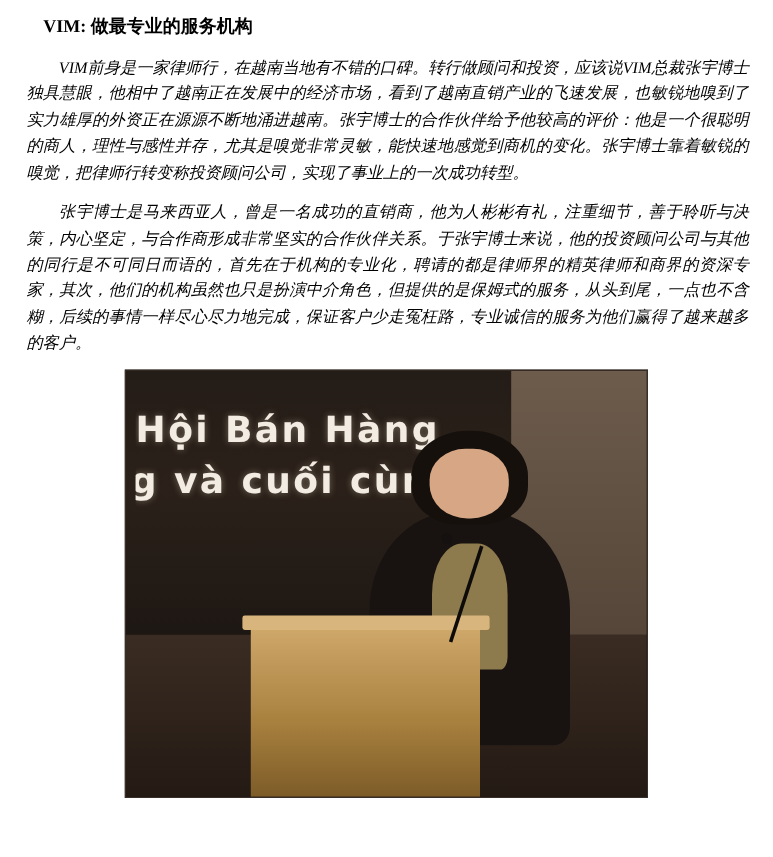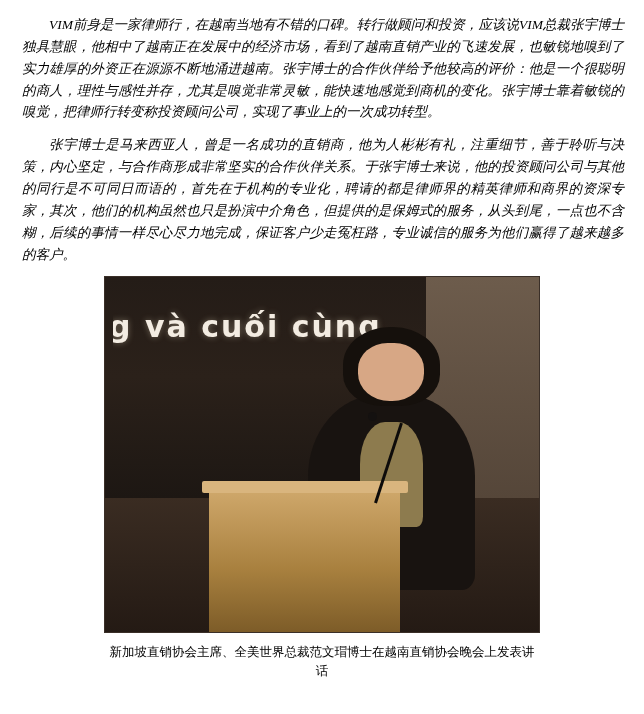--- a/index.html
+++ b/index.html
@@ -178,41 +178,42 @@
     font-size: 12.5px;
     line-height: 1.5;
     color: #000;
   }
 </style>
 </head>
 <body>
 
 <div class="page">
 
+  <h1 class="article-title">VIM: 做最专业的服务机构</h1>
 
   <p class="para">VIM前身是一家律师行，在越南当地有不错的口碑。转行做顾问和投资，应该说VIM总裁张宇博士独具慧眼，他相中了越南正在发展中的经济市场，看到了越南直销产业的飞速发展，也敏锐地嗅到了实力雄厚的外资正在源源不断地涌进越南。张宇博士的合作伙伴给予他较高的评价：他是一个很聪明的商人，理性与感性并存，尤其是嗅觉非常灵敏，能快速地感觉到商机的变化。张宇博士靠着敏锐的嗅觉，把律师行转变称投资顾问公司，实现了事业上的一次成功转型。</p>
 
   <p class="para">张宇博士是马来西亚人，曾是一名成功的直销商，他为人彬彬有礼，注重细节，善于聆听与决策，内心坚定，与合作商形成非常坚实的合作伙伴关系。于张宇博士来说，他的投资顾问公司与其他的同行是不可同日而语的，首先在于机构的专业化，聘请的都是律师界的精英律师和商界的资深专家，其次，他们的机构虽然也只是扮演中介角色，但提供的是保姆式的服务，从头到尾，一点也不含糊，后续的事情一样尽心尽力地完成，保证客户少走冤枉路，专业诚信的服务为他们赢得了越来越多的客户。</p>
 
   <div class="figure">
     <div class="photo">
       <div class="screen"></div>
       <div class="wall-right"></div>
       <div class="screen-text">
+        <span>Hội Bán Hàng</span>
         <span class="line2">g và cuối cùng</span>
       </div>
       <div class="lower-wall"></div>
       <div class="speaker">
         <div class="sp-body"></div>
         <div class="sp-dress"></div>
         <div class="sp-hair"></div>
         <div class="sp-face"></div>
       </div>
       <div class="podium">
         <div class="podium-top"></div>
       </div>
       <div class="mic"></div>
       <div class="mic-head"></div>
     </div>
-    <div class="caption">新加坡直销协会主席、全美世界总裁范文瑁博士在越南直销协会晚会上发表讲话</div>
   </div>
 
 </div>
 
 </body></html>

